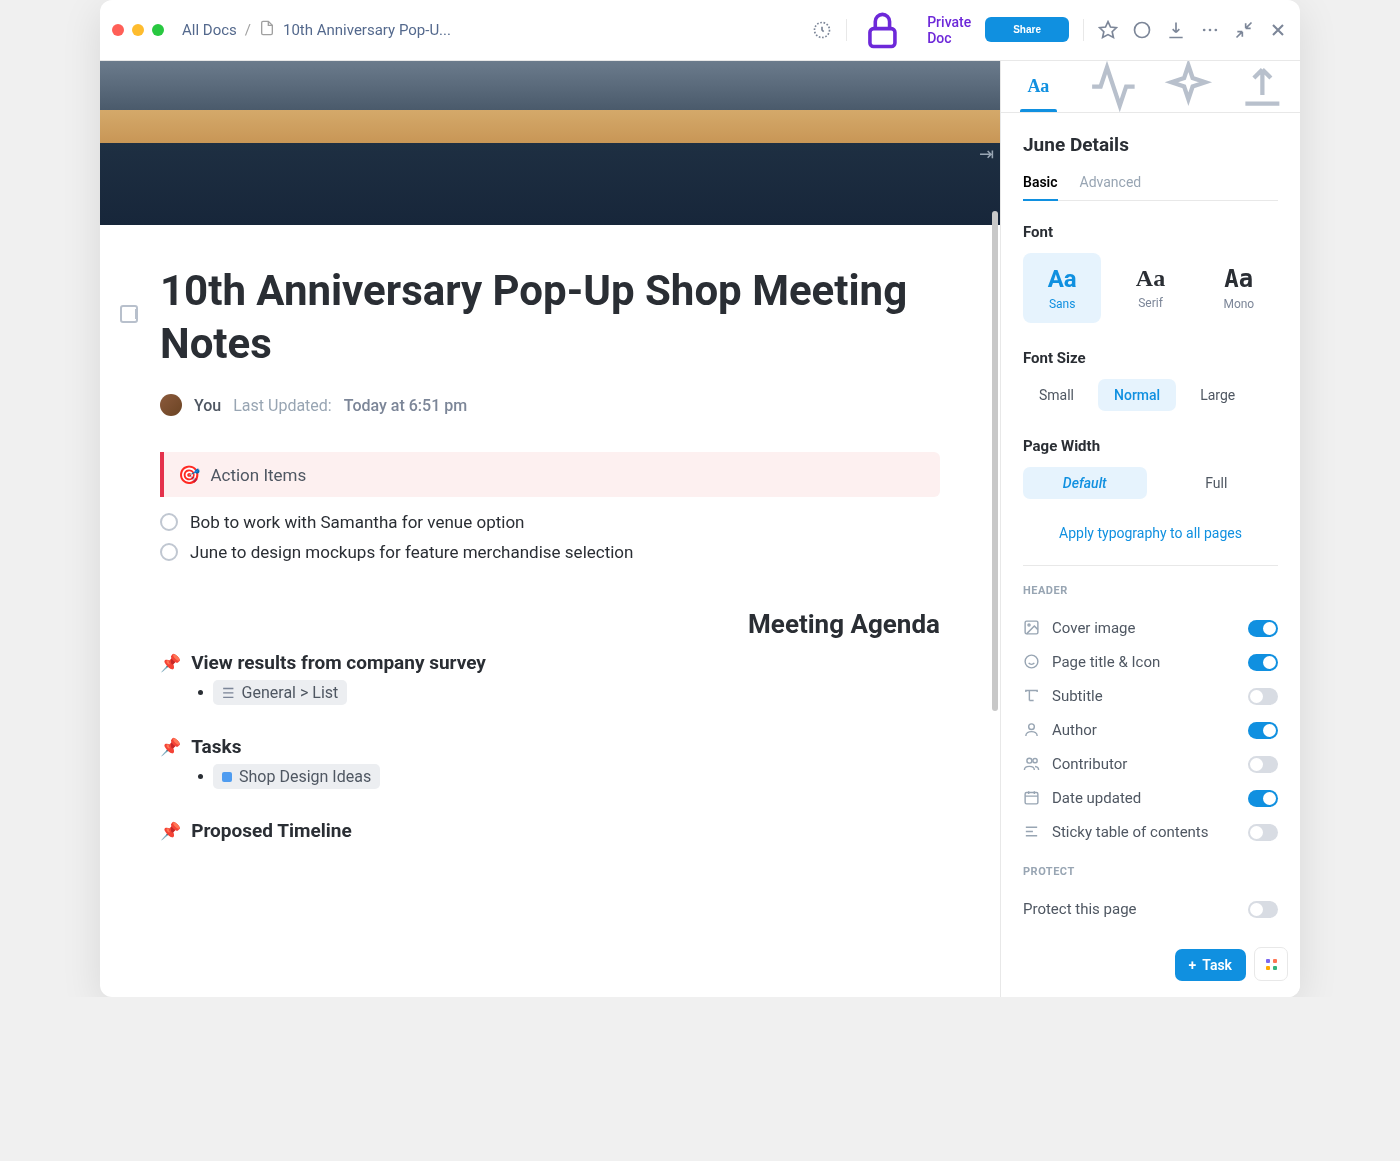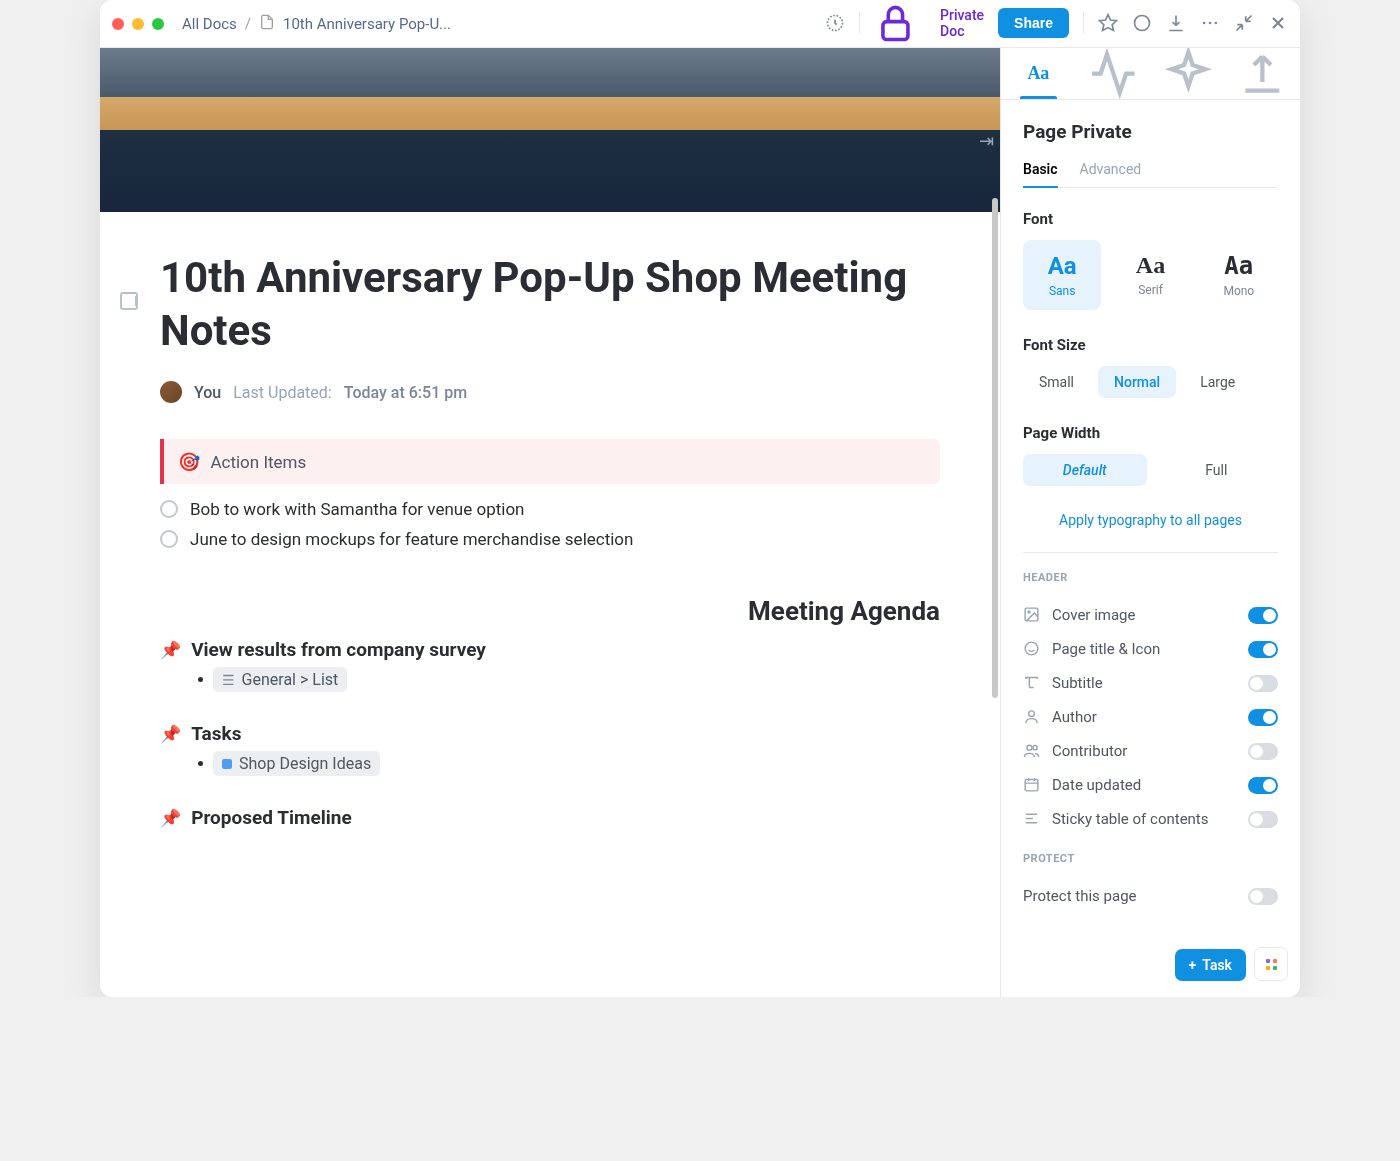--- a/index.html
+++ b/index.html
@@ -1,34 +1,34 @@
 <!DOCTYPE html>
 <html><head>
 <meta charset="utf-8">
 <style>
 * { box-sizing: border-box; margin: 0; padding: 0; }
 body { font-family: -apple-system, BlinkMacSystemFont, "Segoe UI", Roboto, sans-serif; background: #f0f0f0; display: flex; justify-content: center; padding: 0; }
 .window { width: 1200px; height: 997px; background: #fff; border-radius: 12px; overflow: hidden; position: relative; box-shadow: 0 10px 40px rgba(0,0,0,0.1); }
 
 
-.titlebar { height: 48px; display: flex; align-items: center; padding: 0 12px; border-bottom: 1px solid #e8e8e8; gap: 8px; }
+.titlebar { height: 61px; display: flex; align-items: center; padding: 0 12px; border-bottom: 1px solid #e8e8e8; gap: 8px; }
 .traffic { display: flex; gap: 8px; margin-right: 10px; }
 .traffic span { width: 12px; height: 12px; border-radius: 50%; display: block; }
 .tl-red { background: #ff5f57; }
 .tl-yellow { background: #febc2e; }
 .tl-green { background: #28c840; }
 .breadcrumb { display: flex; align-items: center; gap: 8px; color: #54698d; font-size: 15px; flex: 1; }
 .breadcrumb .sep { color: #a0a0a0; }
 .breadcrumb .doc-icon { color: #a0a0a0; }
 .breadcrumb .current { color: #54698d; }
 .tb-right { display: flex; align-items: center; gap: 14px; }
 .tb-icon { width: 20px; height: 20px; color: #7c8698; cursor: pointer; display: flex; align-items: center; justify-content: center; }
 .tb-sep { width: 1px; height: 22px; background: #e8e8e8; }
 .private { display: flex; align-items: center; gap: 23px; color: #6d28d9; font-size: 14px; font-weight: 500; }
-.share-btn { background: #1090e0; color: #fff; padding: 7px 16px; border-radius: 6px; font-size: 14px; font-weight: 600; border: none; cursor: pointer; }
+.share-btn { background: #1090e0; color: #fff; padding: 7px 28px; border-radius: 6px; font-size: 10px; font-weight: 600; border: none; cursor: pointer; }
 
 
 .main { display: flex; height: calc(100% - 48px); }
 .doc-col { flex: 1; overflow-y: auto; position: relative; }
 .side-col { width: 300px; border-left: 1px solid #e8e8e8; background: #fff; display: flex; flex-direction: column; }
 
 
 .cover { height: 164px; background: linear-gradient(180deg, #6b7b8c 0%, #4a5a6b 30%, #d4a96a 30%, #c89656 50%, #1e2f42 50%, #17263a 100%); position: relative; }
 .cover-handle { position: absolute; right: 6px; top: 50%; color: #98a5b3; font-size: 18px; }
 .scroll-indicator { position: absolute; right: 2px; top: 150px; width: 6px; height: 500px; background: #c8c8c8; border-radius: 3px; }
@@ -270,21 +270,21 @@
               <path d="M12 2l2 6 6 2-6 2-2 6-2-6-6-2 6-2z"></path>
             </svg>
           </div>
         <div class="side-tab">
             <svg viewBox="0 0 24 24" width="18" fill="none" stroke="currentColor" stroke-width="2">
               <path d="M12 16V4m0 0L8 8m4-4l4 4M4 20h16"></path>
             </svg>
           </div>
       </div>
       <div class="side-body">
-        <div class="side-h">Page Private</div>
+        <div class="side-h">June Details</div>
         <div class="mini-tabs">
           <div class="mini-tab active">Basic</div>
           <div class="mini-tab">Advanced</div>
         </div>
 
         <div class="sec-label">Font</div>
         <div class="font-cards">
           <div class="font-card active">
               <div class="big">Aa</div>
               <div class="sm">Sans</div>

